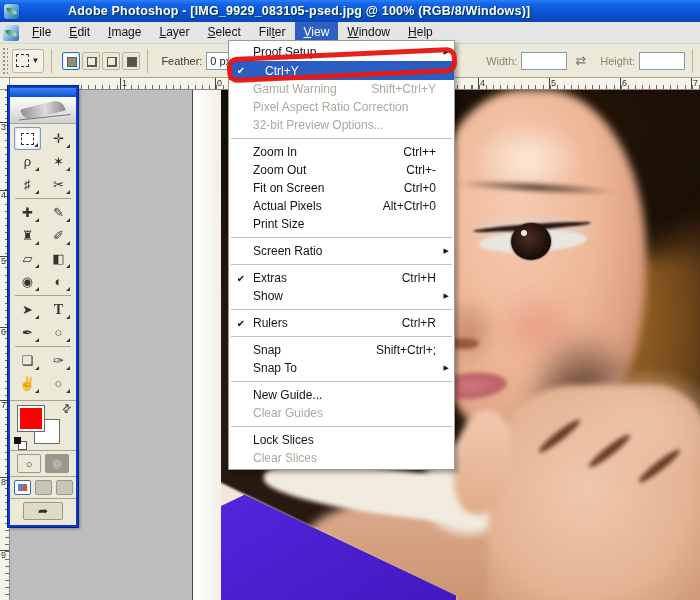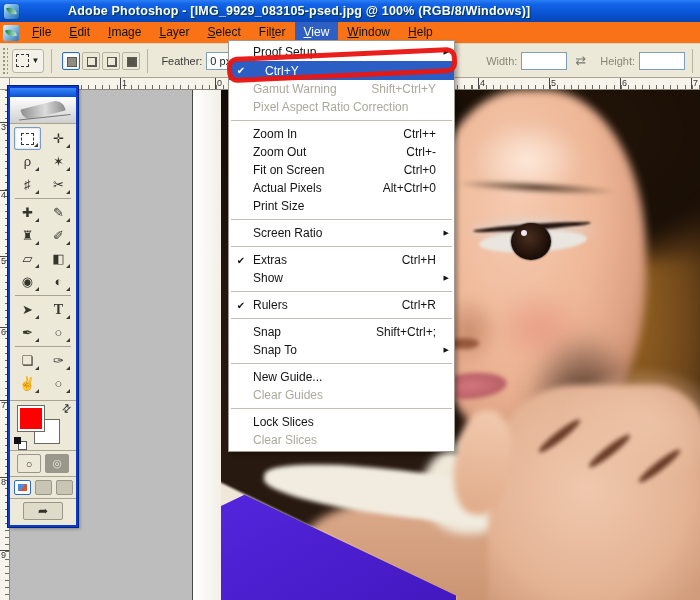--- a/index.html
+++ b/index.html
@@ -13,21 +13,21 @@
     display:flex; align-items:center; padding-left:4px; gap:5px; }
   .titlebar .app-icon { width:15px; height:15px; border-radius:3px;
     background:linear-gradient(135deg,#d8ecff 0%,#7db8e8 35%,#1c6ab0 100%);
     position:relative; box-shadow:0 0 1px #023; flex:0 0 auto; }
   .titlebar .app-icon::after { content:""; position:absolute; left:3px; top:3px; width:9px; height:8px;
     background:linear-gradient(120deg,#0f7a40,#bfe8d0); border-radius:0 9px 0 9px; transform:rotate(-15deg); }
   .titlebar .title-text { color:#fff; font-weight:bold; font-size:12.5px; letter-spacing:.2px;
     text-shadow:1px 1px 1px #034; white-space:nowrap;margin-left:44px; }
 
   
-  .menubar { position:absolute; left:0; top:22px; width:700px; height:22px; background:#f97316;
+  .menubar { position:absolute; left:0; top:22px; width:700px; height:22px; background:#e5e5e5;
     border-bottom:1px solid #d8d4c4; display:flex; align-items:stretch; font-size:12px; color:#111; }
   .menubar .doc-icon { width:16px; height:16px; margin:3px 4px 0 3px; border-radius:2px;
     background:linear-gradient(135deg,#eaf4ff 0%,#9cc8ea 40%,#2a72b8 100%); position:relative; }
   .menubar .doc-icon::after { content:""; position:absolute; left:3px; top:4px; width:10px; height:8px;
     background:linear-gradient(120deg,#0e8048,#d0ecd8); border-radius:0 10px 0 10px; transform:rotate(-18deg); }
   .mb-item { padding:0 9px; line-height:21px; cursor:default; }
   .mb-item u { text-decoration:underline; }
   .mb-item.act { background:#2e5fc2; color:#fff; }
 
   
@@ -402,20 +402,25 @@
       <div class="m-item dis">
         <span class="chk"></span>
         <span class="lbl">Gamut Warning</span>
         <span class="sc">Shift+Ctrl+Y</span>
       </div>
       <div class="m-item dis">
         <span class="chk"></span>
         <span class="lbl">Pixel Aspect Ratio Correction</span>
         <span class="sc"></span>
       </div>
+      <div class="m-item dis">
+        <span class="chk"></span>
+        <span class="lbl">32-bit Preview Options...</span>
+        <span class="sc"></span>
+      </div>
       <div class="m-sep"></div>
       <div class="m-item">
         <span class="chk"></span>
         <span class="lbl">Zoom In</span>
         <span class="sc">Ctrl++</span>
       </div>
       <div class="m-item">
         <span class="chk"></span>
         <span class="lbl">Zoom Out</span>
         <span class="sc">Ctrl+-</span>

